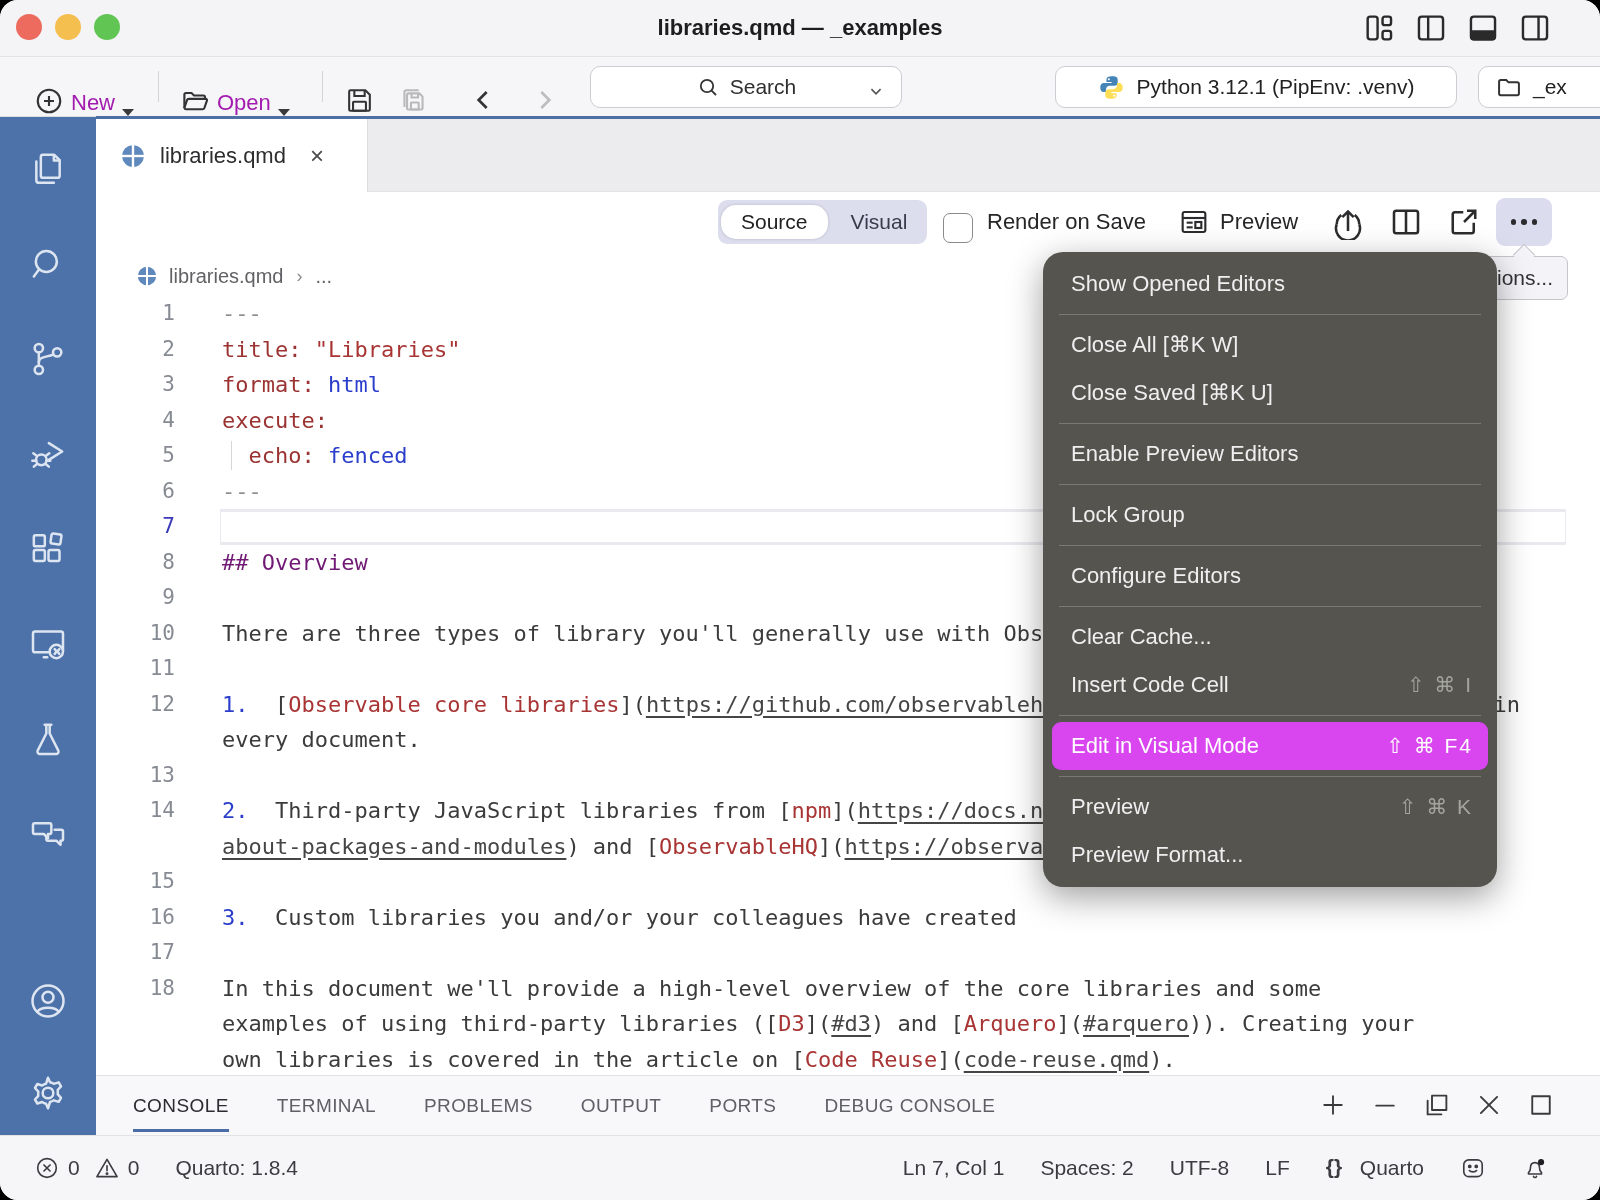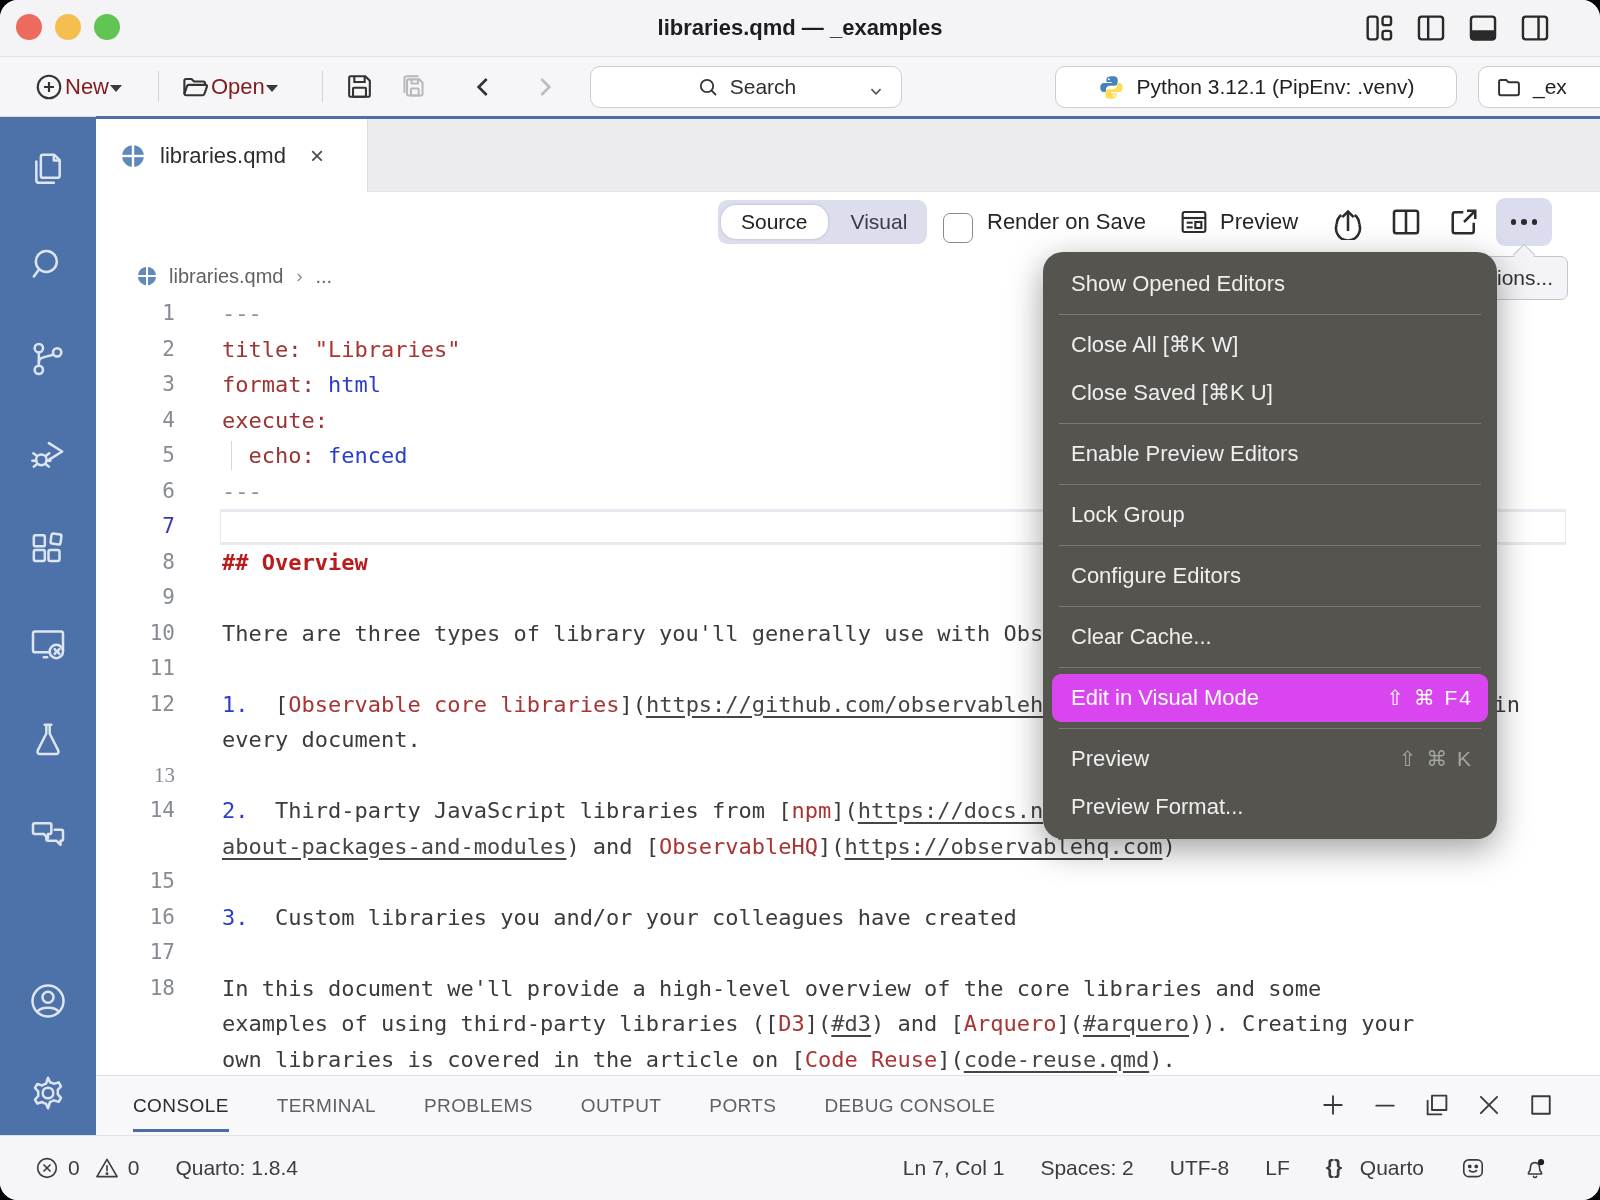--- a/index.html
+++ b/index.html
@@ -12,21 +12,21 @@
   .tl{position:absolute;top:14px;width:26px;height:26px;border-radius:50%;}
   #tl-red{left:16px;background:#ed6a5e;}
   #tl-yellow{left:55px;background:#f5bf4f;}
   #tl-green{left:94px;background:#61c554;}
   #window-title{position:absolute;left:0;right:0;top:0;height:56px;line-height:56px;text-align:center;font-size:22px;font-weight:600;color:#1d1d1f;}
   .wc{position:absolute;top:11px;width:34px;height:34px;color:#2a2a2a;cursor:default;}
   #wc-layout{right:204px;} #wc-left{right:152px;} #wc-panel{right:100px;} #wc-right{right:48px;}
 
   
   #toolbar{position:absolute;left:0;top:57px;right:0;height:59px;background:#f6f5f7;border-bottom:1px solid #dddcde;}
-  .tb-item{position:absolute;top:0;height:59px;display:flex;align-items:center;gap:1px;color:#7f1d1d;font-size:22px;}
+  .tb-item{position:absolute;top:0;height:59px;display:flex;align-items:flex-end;gap:7px;color:#a21caf;font-size:22px;}
   .tb-divider{position:absolute;top:14px;width:1px;height:31px;background:#d4d3d5;}
   .caret-down{width:0;height:0;border-left:6px solid transparent;border-right:6px solid transparent;border-top:7px solid #3a3a3a;margin-top:3px;}
   .pill{position:absolute;background:#fff;border:1px solid #cdccd0;border-radius:10px;display:flex;align-items:center;}
   #search-box{left:590px;top:9px;width:310px;height:40px;justify-content:center;gap:10px;font-size:21px;color:#2f2f31;}
   #search-caret{position:absolute;right:14px;top:13px;}
   #interpreter-btn{left:1055px;top:9px;width:400px;height:40px;gap:12px;justify-content:center;font-size:21px;color:#222;}
   #workspace-btn{left:1478px;top:9px;width:160px;height:40px;gap:10px;padding-left:16px;font-size:21px;color:#222;}
 
   
   #activity{position:absolute;left:0;top:117px;width:96px;height:1018px;background:#4d72a9;display:flex;flex-direction:column;align-items:center;}
@@ -64,21 +64,21 @@
   .bc-sep{font-size:18px;color:#8a8a8e;margin:0 2px;}
 
   
   #code{position:absolute;left:0;top:180px;right:0;bottom:0;font-family:"DejaVu Sans Mono",monospace;font-size:22px;}
   .code-row{position:absolute;left:0;right:0;height:35.5px;line-height:35.5px;white-space:pre;}
   .ln{position:absolute;left:0;width:79px;text-align:right;color:#868b93;font-size:21px;}
   .ln.active{color:#3a3ab8;}
   .code-content{position:absolute;left:126px;}
   .seg-m{color:#8e8e8e}.seg-k{color:#9a3332}.seg-s{color:#a83434}
   .seg-v{color:#2a3ecb}.seg-n{color:#2a3ecb}.seg-t{color:#3b3b3b}
-  .seg-l{color:#a83434}.seg-h{color:#b91c1c;font-weight:bold}
+  .seg-l{color:#a83434}.seg-h{color:#701a75;font-weight:normal}
   .seg-u{color:#454545;text-decoration:underline;text-underline-offset:3.5px;}
   .current-box{position:absolute;left:124px;right:34px;height:35.5px;border:1px solid #e9e9ef;border-top-width:3px;border-bottom-width:3px;box-sizing:border-box;}
   .indent-guide{position:absolute;left:135px;top:3px;height:29px;width:0;border-left:1.5px solid #d6d6da;}
 
   
   #menu{position:absolute;left:1043px;top:252px;width:454px;background:#55544f;border-radius:20px;padding:8px 0;z-index:50;box-shadow:0 10px 34px rgba(0,0,0,.38);}
   .menu-item{height:48px;line-height:48px;padding:0 24px 0 28px;color:#efeff0;font-size:22px;display:flex;justify-content:space-between;cursor:pointer;}
   .menu-item .sc{color:#a5a5a0;font-size:21px;letter-spacing:2px;}
   .menu-item.hl{background:#d946ef;margin:0 9px;padding:0 15px 0 19px;border-radius:9px;color:#fff;}
   .menu-item.hl .sc{color:#fff;}
@@ -366,21 +366,21 @@
         <div class="code-row" style="top: 106.5px;"><span class="ln">4</span><span class="code-content"><span class="seg-k">execute:</span></span></div>
         <div class="code-row" style="top: 142px;"><span class="ln">5</span><span class="indent-guide"></span><span class="code-content"><span class="seg-t">  </span><span class="seg-k">echo:</span><span class="seg-t"> </span><span class="seg-v">fenced</span></span></div>
         <div class="code-row" style="top: 177.5px;"><span class="ln">6</span><span class="code-content"><span class="seg-m">---</span></span></div>
         <div class="code-row" style="top: 213px;"><div class="current-box" style="top: 0px;"></div><span class="ln active">7</span><span class="code-content"></span></div>
         <div class="code-row" style="top: 248.5px;"><span class="ln">8</span><span class="code-content"><span class="seg-h">## Overview</span></span></div>
         <div class="code-row" style="top: 284px;"><span class="ln">9</span><span class="code-content"></span></div>
         <div class="code-row" style="top: 319.5px;"><span class="ln">10</span><span class="code-content"><span class="seg-t">There are three types of library you'll generally use with Observable JavaScript:</span></span></div>
         <div class="code-row" style="top: 355px;"><span class="ln">11</span><span class="code-content"></span></div>
         <div class="code-row" style="top: 390.5px;"><span class="ln">12</span><span class="code-content"><span class="seg-n">1.</span><span class="seg-t">  </span><span class="seg-t">[</span><span class="seg-l">Observable core libraries</span><span class="seg-t">](</span><span class="seg-u">https://github.com/observablehq/stdlib</span><span class="seg-t">)</span><span class="seg-t"> automatically available in</span></span></div>
         <div class="code-row" style="top: 426px;"><span class="ln"></span><span class="code-content"><span class="seg-t">every document.</span></span></div>
-        <div class="code-row" style="top: 461.5px; font-family: Liberation Serif, serif;"><span class="ln">13</span><span class="code-content"></span></div>
+        <div class="code-row" style="top: 461.5px;"><span class="ln">13</span><span class="code-content"></span></div>
         <div class="code-row" style="top: 497px;"><span class="ln">14</span><span class="code-content"><span class="seg-n">2.</span><span class="seg-t">  Third-party JavaScript libraries from </span><span class="seg-t">[</span><span class="seg-l">npm</span><span class="seg-t">](</span><span class="seg-u">https://docs.npmjs.com/</span></span></div>
         <div class="code-row" style="top: 532.5px;"><span class="ln"></span><span class="code-content"><span class="seg-u">about-packages-and-modules</span><span class="seg-t">) and </span><span class="seg-t">[</span><span class="seg-l">ObservableHQ</span><span class="seg-t">](</span><span class="seg-u">https://observablehq.com</span><span class="seg-t">)</span></span></div>
         <div class="code-row" style="top: 568px;"><span class="ln">15</span><span class="code-content"></span></div>
         <div class="code-row" style="top: 603.5px;"><span class="ln">16</span><span class="code-content"><span class="seg-n">3.</span><span class="seg-t">  Custom libraries you and/or your colleagues have created</span></span></div>
         <div class="code-row" style="top: 639px;"><span class="ln">17</span><span class="code-content"></span></div>
         <div class="code-row" style="top: 674.5px;"><span class="ln">18</span><span class="code-content"><span class="seg-t">In this document we'll provide a high-level overview of the core libraries and some</span></span></div>
         <div class="code-row" style="top: 710px;"><span class="ln"></span><span class="code-content"><span class="seg-t">examples of using third-party libraries (</span><span class="seg-t">[</span><span class="seg-l">D3</span><span class="seg-t">](</span><span class="seg-u">#d3</span><span class="seg-t">)</span><span class="seg-t"> and </span><span class="seg-t">[</span><span class="seg-l">Arquero</span><span class="seg-t">](</span><span class="seg-u">#arquero</span><span class="seg-t">))</span><span class="seg-t">. Creating your</span></span></div>
         <div class="code-row" style="top: 745.5px;"><span class="ln"></span><span class="code-content"><span class="seg-t">own libraries is covered in the article on </span><span class="seg-t">[</span><span class="seg-l">Code Reuse</span><span class="seg-t">](</span><span class="seg-u">code-reuse.qmd</span><span class="seg-t">)</span><span class="seg-t">.</span></span></div>
       </div>
   </div>
@@ -408,20 +408,24 @@
         <span>Lock Group</span>
       </div>
       <div class="menu-sep"></div>
       <div class="menu-item">
         <span>Configure Editors</span>
       </div>
       <div class="menu-sep"></div>
       <div class="menu-item">
         <span>Clear Cache...</span>
       </div>
+      <div class="menu-item">
+        <span>Insert Code Cell</span>
+        <span class="sc">⇧ ⌘ I</span>
+      </div>
       <div class="menu-sep"></div>
       <div class="menu-item hl">
         <span>Edit in Visual Mode</span>
         <span class="sc">⇧ ⌘ F4</span>
       </div>
       <div class="menu-sep"></div>
       <div class="menu-item">
         <span>Preview</span>
         <span class="sc">⇧ ⌘ K</span>
       </div>

